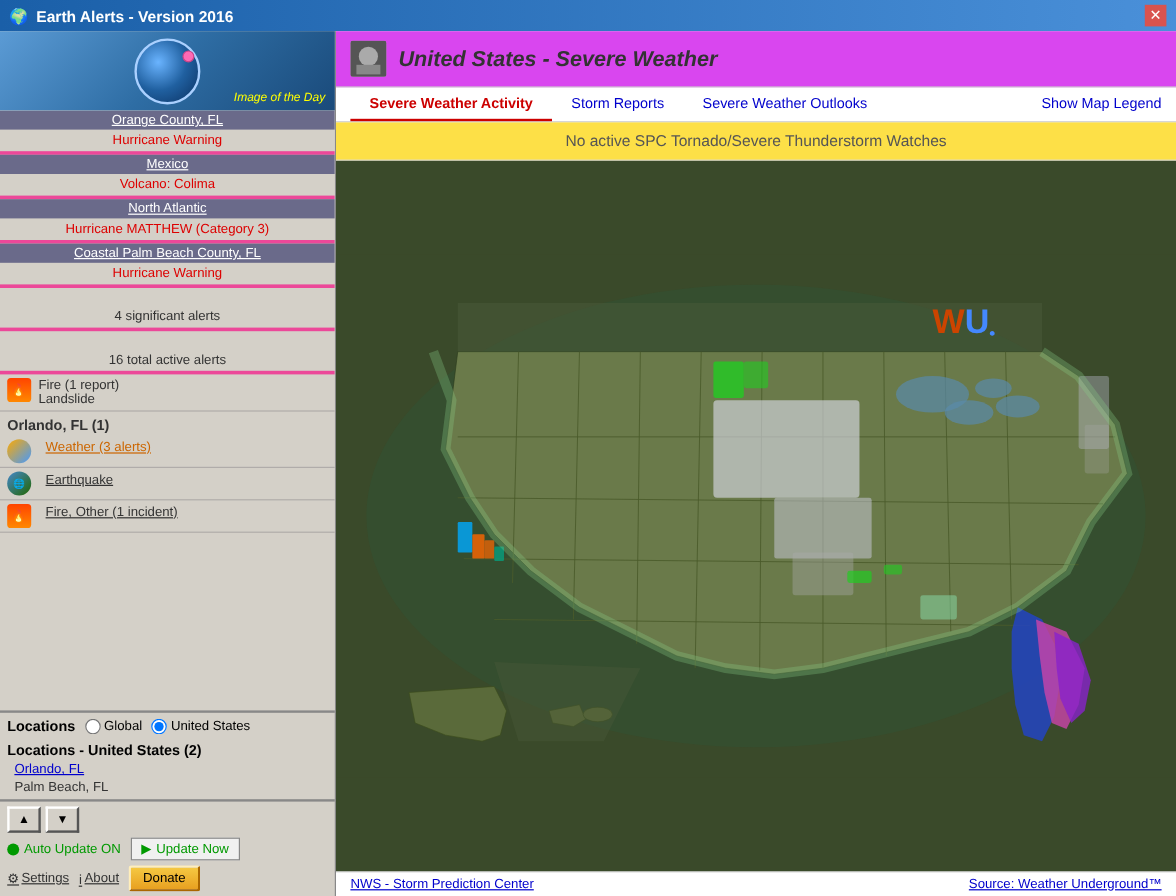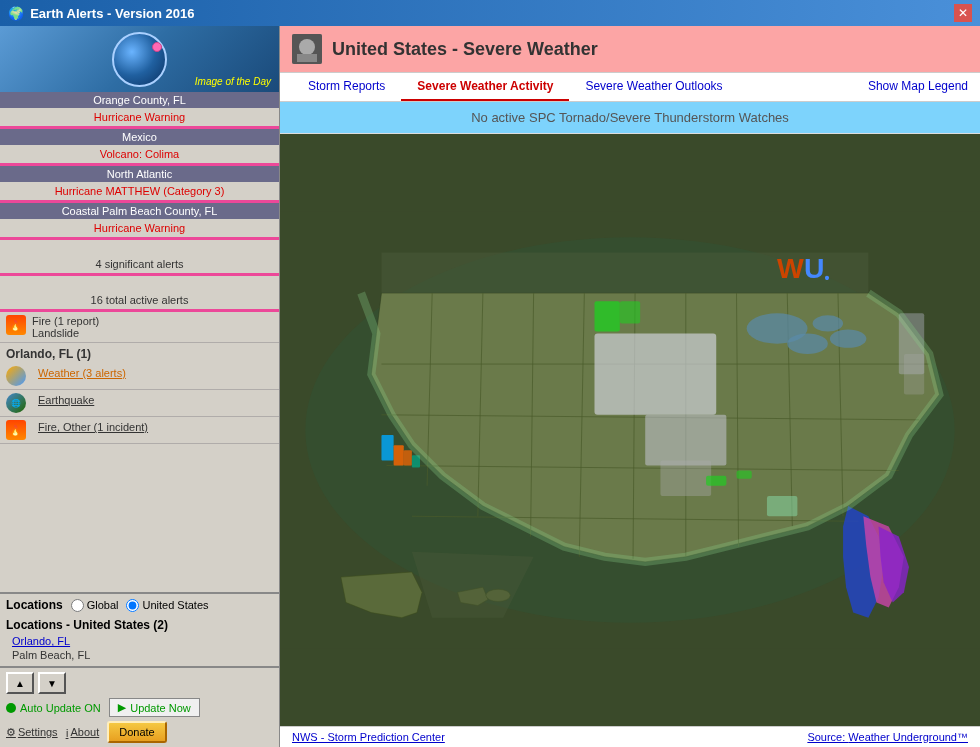--- a/index.html
+++ b/index.html
@@ -53,21 +53,21 @@
       position: absolute;
       bottom: 5px; right: 8px;
       color: #ffff00;
       font-size: 10px;
       font-style: italic;
     }
 
     
     .alert-list { flex: 1; overflow-y: auto; background: #d4d0c8; }
     .alert-row { padding: 3px 6px; border-bottom: 3px solid #ec4899; }
-    .alert-header { background: #6a6a8a; color: white; padding: 2px 6px; font-size: 11px; text-align: center; }
+    .alert-header { background: #6a6a8a; color: white; padding: 2px 6px; font-size: 11px; text-align: center; text-decoration: underline; }
     .alert-red { color: #dd0000; font-size: 11px; text-align: center; cursor: pointer; }
     .alert-count { color: #333; font-size: 11px; text-align: center; cursor: pointer; margin-top: 15px; }
 
     
     .loc-item { display: flex; align-items: flex-start; padding: 3px 6px; gap: 6px; border-bottom: 1px solid #b0acaa; }
     .loc-text { font-size: 11px; color: #333; }
     .loc-name { font-size: 12px; font-weight: bold; color: #333; padding: 4px 6px 2px 6px; }
     .loc-sub { font-size: 11px; padding: 1px 6px; text-decoration: underline; }
     .loc-sub-orange { color: #cc6600; }
     .loc-sub-gray { color: #333; }
@@ -89,38 +89,38 @@
     .auto-update { color: #009900; font-size: 11px; display: flex; align-items: center; gap: 4px; }
     .update-now-btn { background: #f0f0f0; border: 1px solid #888; padding: 2px 8px; font-size: 11px; cursor: pointer; color: #009900; display: flex; align-items: center; gap: 4px; }
     .bottom-btns { display: flex; align-items: center; gap: 8px; }
     .settings-btn, .about-btn { font-size: 11px; cursor: pointer; color: #333; text-decoration: underline; display: flex; align-items: center; gap: 2px; }
     .donate-btn { background: linear-gradient(to bottom, #f5c842, #e8a020); border: 2px solid; border-top-color: #ffeebb; border-left-color: #ffeebb; border-bottom-color: #aa6600; border-right-color: #aa6600; padding: 3px 10px; font-size: 11px; cursor: pointer; border-radius: 3px; }
 
     
     .right-panel { flex: 1; background: #f0f0f0; display: flex; flex-direction: column; }
 
     
-    .right-header { background: #fca5a5; padding: 8px 12px; border-bottom: 1px solid #ccc; display: flex; align-items: center; gap: 10px; }
+    .right-header { background: #d946ef; padding: 8px 12px; border-bottom: 1px solid #ccc; display: flex; align-items: center; gap: 10px; font-style: italic; }
     .right-header-icon { width: 30px; height: 30px; background: #888; border-radius: 2px; display: flex; align-items: center; justify-content: center; overflow: hidden; }
     .right-header-title { font-size: 18px; font-weight: bold; color: #333; }
 
     
     .nav-tabs { background: white; display: flex; padding: 0 12px; border-bottom: 1px solid #ccc; }
     .nav-tab { padding: 6px 16px; font-size: 12px; cursor: pointer; color: #555; border: none; background: none; }
     .nav-tab.active { color: #cc0000; font-weight: bold; border-bottom: 2px solid #cc0000; }
     .nav-tab-right { margin-left: auto; color: #0000cc; cursor: pointer; font-size: 12px; padding: 6px 0; }
 
     
     .sub-nav { background: white; display: flex; padding: 4px 12px; border-bottom: 1px solid #ddd; align-items: center; }
     .sub-nav-item { padding: 3px 12px; font-size: 12px; cursor: pointer; color: #555; }
     .sub-nav-item.active { color: #cc0000; }
     .sub-nav-item.blue { color: #0000cc; }
 
     
-    .map-notice { background: #7dd3fc; text-align: center; padding: 8px; font-size: 13px; color: #555; border-bottom: 1px solid #ddd; }
+    .map-notice { background: #fde047; text-align: center; padding: 8px; font-size: 13px; color: #555; border-bottom: 1px solid #ddd; }
     .map-container { flex: 1; background: #3a4a2a; position: relative; overflow: hidden; }
 
     
     .map-svg { width: 100%; height: 100%; }
 
     
     .right-footer { background: white; padding: 4px 12px; border-top: 1px solid #ccc; display: flex; justify-content: space-between; align-items: center; font-size: 11px; }
     .footer-link { color: #0000cc; cursor: pointer; text-decoration: underline; }
     .footer-source { color: #555; }
     .footer-source span { color: #0000cc; cursor: pointer; text-decoration: underline; }
@@ -250,22 +250,22 @@
         <svg width="30" height="30" viewBox="0 0 30 30">
           <rect width="30" height="30" fill="#555"></rect>
           <circle cx="15" cy="13" r="8" fill="#aaa"></circle>
           <rect x="5" y="20" width="20" height="8" fill="#888"></rect>
         </svg>
       </div>
       <span class="right-header-title">United States - Severe Weather</span>
     </div>
 
     <div class="nav-tabs">
+      <span class="nav-tab active">Severe Weather Activity</span>
       <span class="nav-tab" style="color:#0000cc;">Storm Reports</span>
-      <span class="nav-tab active">Severe Weather Activity</span>
       <span class="nav-tab" style="color:#0000cc;">Severe Weather Outlooks</span>
       <span class="nav-tab-right">Show Map Legend</span>
     </div>
 
 
     <div class="map-notice">No active SPC Tornado/Severe Thunderstorm Watches</div>
 
     <div class="map-container">
       <svg class="map-svg" viewBox="0 0 690 430" preserveAspectRatio="xMidYMid meet">
 

